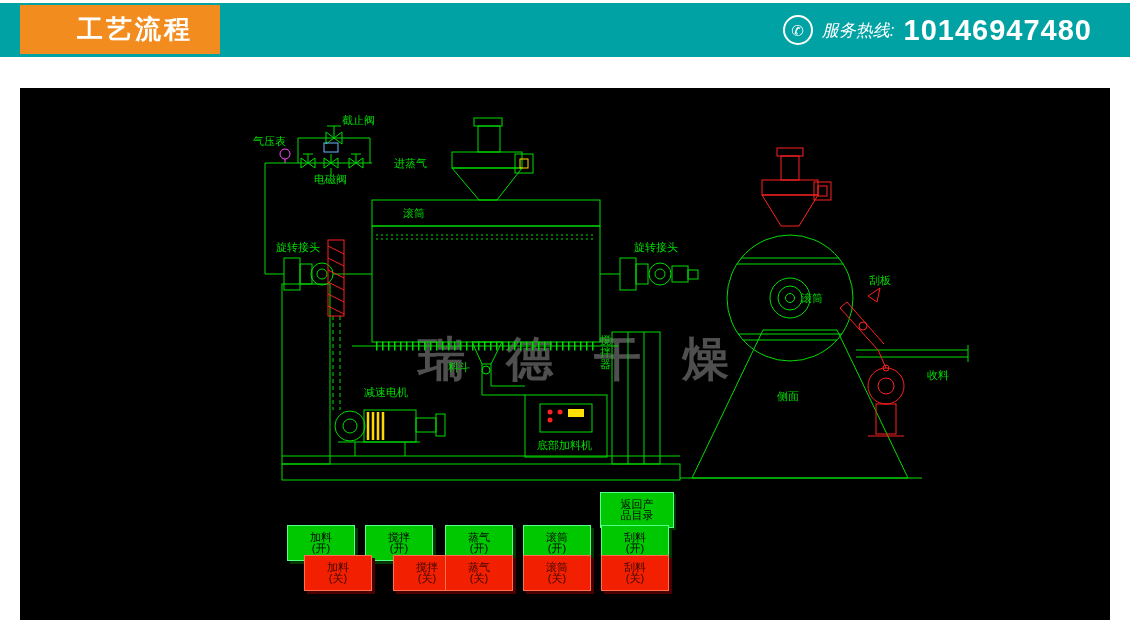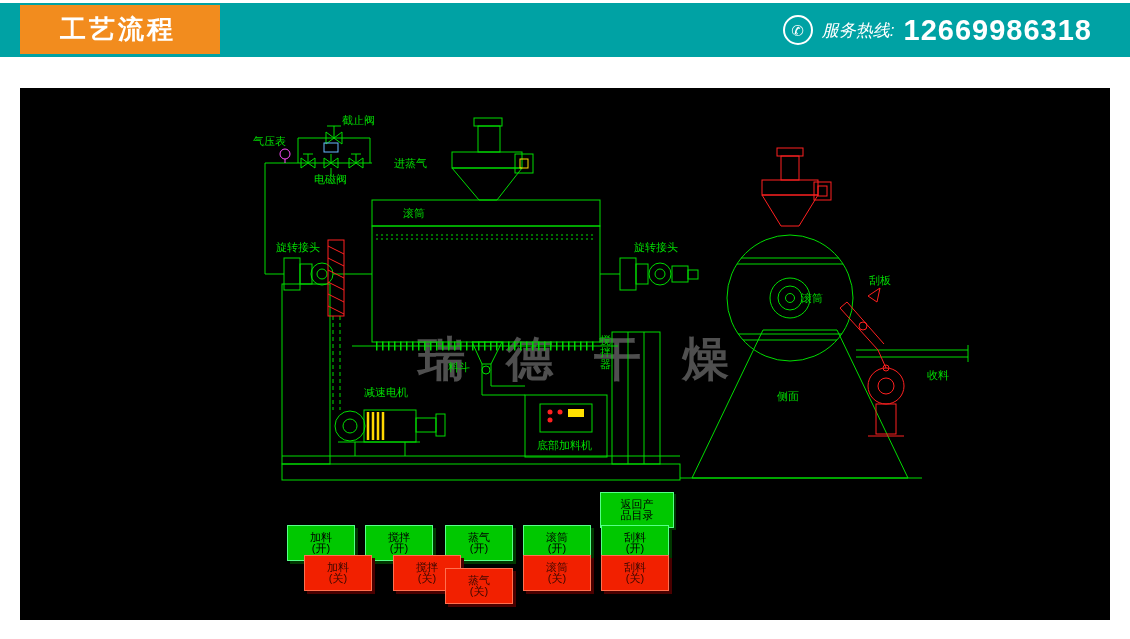--- a/index.html
+++ b/index.html
@@ -5,21 +5,21 @@
   html,body{margin:0;padding:0;}
   body{
     width:1130px;height:639px;position:relative;background:#ffffff;
     font-family:"Liberation Sans","DejaVu Sans",sans-serif;overflow:hidden;
   }
   
   .topbar{position:absolute;left:0;top:3px;width:1130px;height:54px;background:#00A2A4;}
   .title-block{
     position:absolute;left:20px;top:2px;width:200px;height:49px;background:#F28C1E;
     color:#fff;font-size:26px;font-weight:bold;letter-spacing:3px;
-    display:flex;align-items:center;padding-left:40px;box-sizing:border-box;
+    display:flex;align-items:center;padding-left:57px;box-sizing:border-box;
   }
   .hotline{position:absolute;right:38px;top:0;height:54px;display:flex;align-items:center;gap:9px;color:#fff;}
   .phone-circle{
     width:26px;height:26px;border:2px solid #fff;border-radius:50%;
     display:flex;align-items:center;justify-content:center;font-size:15px;line-height:1;
   }
   .hotline-label{font-size:17px;font-style:italic;}
   .hotline-number{font-size:29px;font-weight:bold;letter-spacing:1px;}
   
   .panel{position:absolute;left:20px;top:88px;width:1090px;height:532px;background:#000;}
@@ -40,21 +40,21 @@
   .back-btn{left:580px;top:404px;width:74px;background:#00C800;color:#000;border:1px solid #55ff88;box-shadow:2px 2px 0 #003800;}
 </style>
 </head>
 <body>
 
 <div class="topbar">
   <div class="title-block">工艺流程</div>
   <div class="hotline">
     <span class="phone-circle">✆</span>
     <span class="hotline-label">服务热线:</span>
-    <span class="hotline-number">12669986318</span>
+    <span class="hotline-number">10146947480</span>
   </div>
 </div>
 
 <div class="panel">
 
   <div class="watermark">瑞 德 干 燥</div>
 
   <svg class="diagram-svg" width="1090" height="532" viewBox="0 0 1090 532">
 
     <g stroke="#00DC00" fill="none" stroke-width="1">
@@ -243,16 +243,16 @@
   <button class="btn back-btn">返回产品目录</button>
 
   <button class="btn btn-on" style="left:267px;top:437px;">加料(开)</button>
   <button class="btn btn-on" style="left:345px;top:437px;">搅拌(开)</button>
   <button class="btn btn-on" style="left:425px;top:437px;">蒸气(开)</button>
   <button class="btn btn-on" style="left:503px;top:437px;">滚筒(开)</button>
   <button class="btn btn-on" style="left:581px;top:437px;">刮料(开)</button>
 
   <button class="btn btn-off" style="left:284px;top:467px;">加料(关)</button>
   <button class="btn btn-off" style="left:345px;top:467px;margin-left:28px;">搅拌(关)</button>
-  <button class="btn btn-off" style="left:425px;top:480px;">蒸气(关)</button>
+  <button class="btn btn-off" style="left:425px;top:467px;">蒸气(关)</button>
   <button class="btn btn-off" style="left:503px;top:467px;">滚筒(关)</button>
   <button class="btn btn-off" style="left:581px;top:467px;">刮料(关)</button>
 </div>
 
 </body></html>

